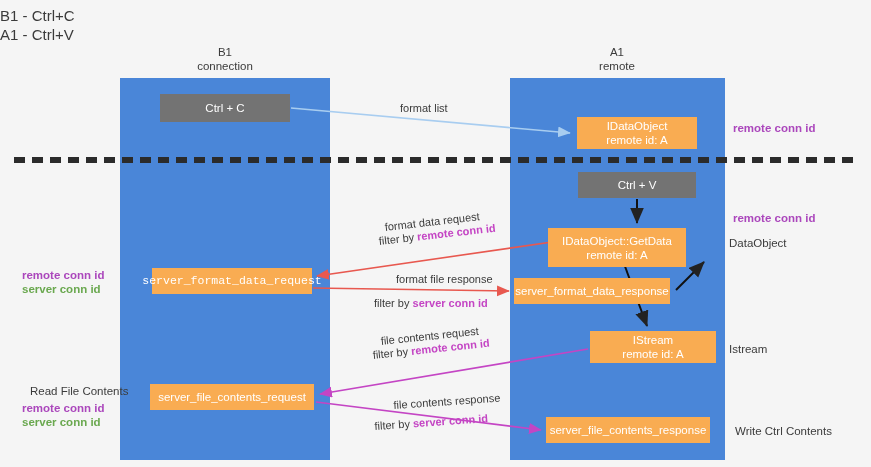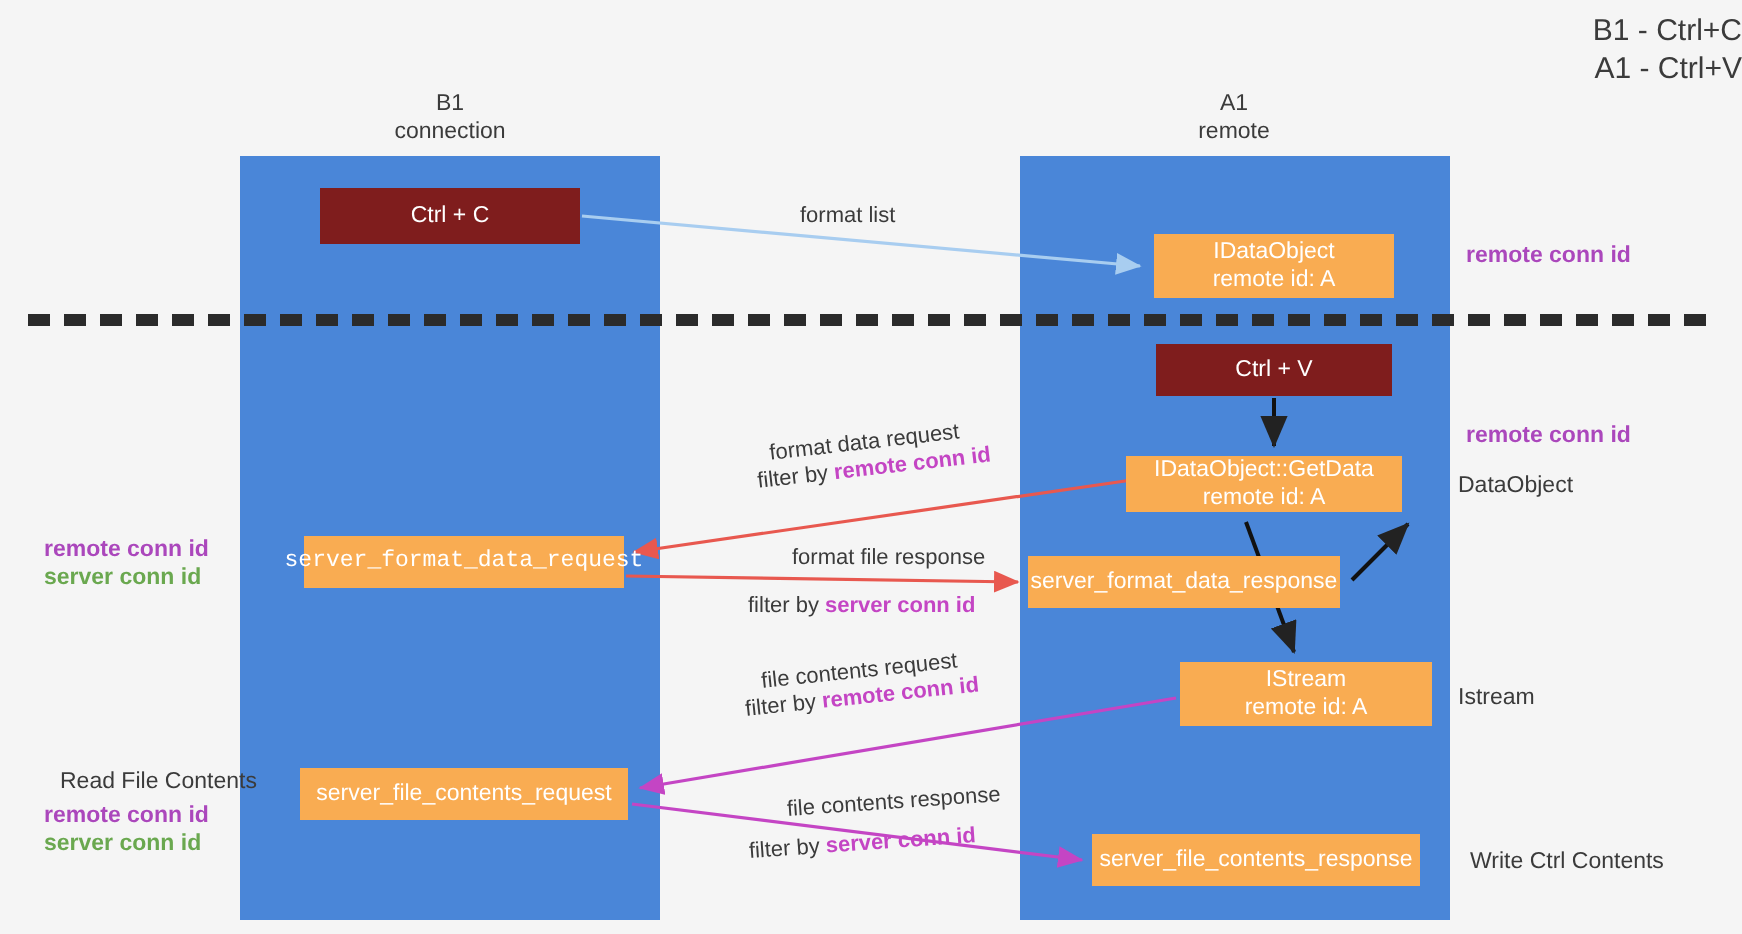--- a/index.html
+++ b/index.html
@@ -13,42 +13,42 @@
   #stage{position:absolute;left:0;top:0;width:871px;height:467px;}
 
   
   .lane{position:absolute;background:#4a86d8;}
   #lane-b1{left:120px;top:78px;width:210px;height:382px;}
   #lane-a1{left:510px;top:78px;width:215px;height:382px;}
 
   
   #main-title{
     position:absolute;left:0;top:6px;width:871px;
-    text-align:right;font-size:15px;color:#3b3b3b;line-height:19px;
+    text-align:left;font-size:15px;color:#3b3b3b;line-height:19px;
   }
   .lane-title{
     position:absolute;text-align:center;font-size:11.5px;color:#3b3b3b;
     line-height:14px;width:210px;
   }
   #title-b1{left:120px;top:45px;}
   #title-a1{left:512px;top:45px;}
 
   
   .node{
     position:absolute;box-sizing:border-box;
     display:flex;flex-direction:column;align-items:center;justify-content:center;
     color:#ffffff;font-size:11.5px;line-height:14px;text-align:center;
   }
-  .node.green{background:#7f1d1d;}
+  .node.green{background:#737373;}
   .node.orange{background:#f9ac52;}
 
   #n-ctrlc{left:160px;top:94px;width:130px;height:28px;}
   #n-dataobject{left:577px;top:117px;width:120px;height:32px;text-align:center;}
   #n-ctrlv{left:578px;top:172px;width:118px;height:26px;}
-  #n-getdata{left:563px;top:228px;width:138px;height:28px;align-items:center;}
+  #n-getdata{left:548px;top:228px;width:138px;height:39px;align-items:center;}
   #n-fmt-req{left:152px;top:268px;width:160px;height:26px;font-family:Liberation Mono, monospace;}
   #n-fmt-resp{left:514px;top:278px;width:156px;height:26px;}
   #n-istream{left:590px;top:331px;width:126px;height:32px;}
   #n-file-req{left:150px;top:384px;width:164px;height:26px;}
   #n-file-resp{left:546px;top:417px;width:164px;height:26px;}
 
   
   .side-label{position:absolute;font-size:11.5px;color:#3b3b3b;line-height:15px;}
   .tag-remote{color:#ab47bc;font-weight:bold;}
   .tag-server{color:#6aa84f;font-weight:bold;}

